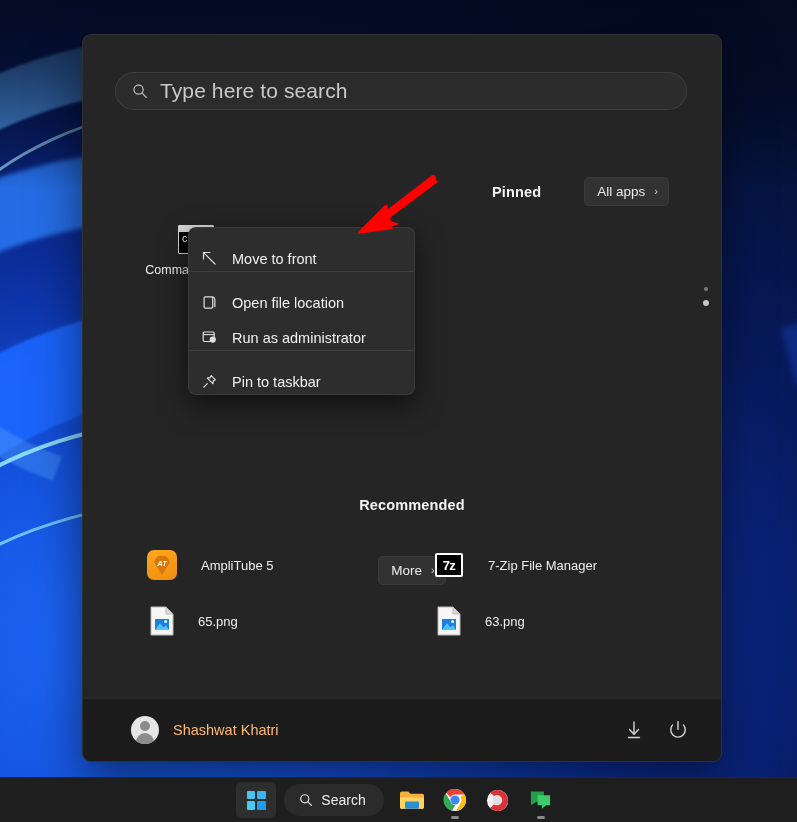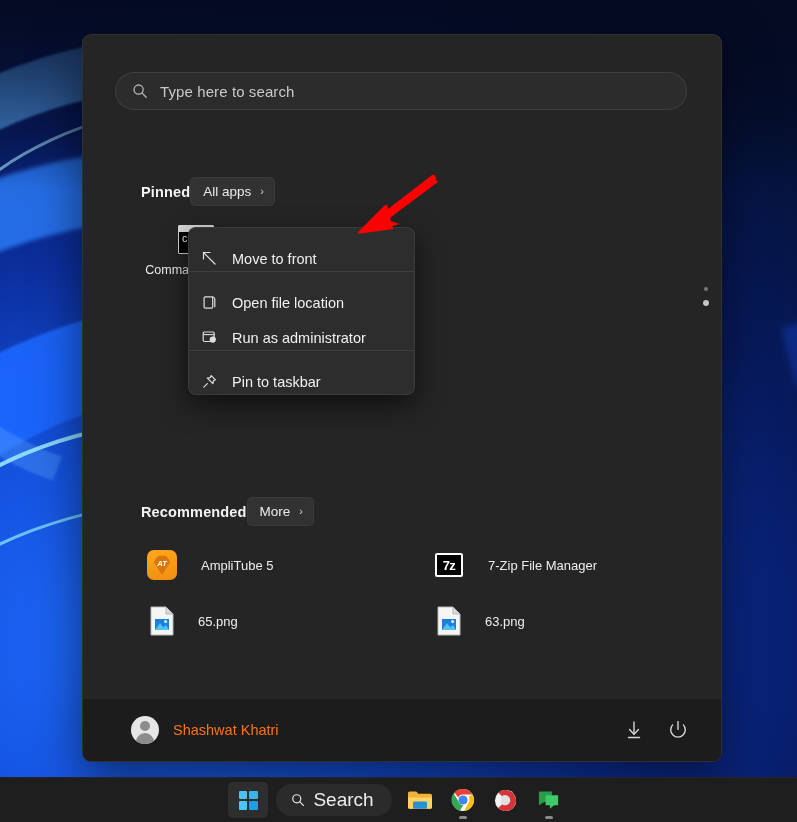--- a/index.html
+++ b/index.html
@@ -139,32 +139,33 @@
     align-items: center;
     padding: 0 16px;
     box-sizing: border-box;
   }
   #search-box .mag {
     width: 16px; height: 16px; flex: 0 0 auto;
     margin-right: 12px; opacity: .82;
   }
   #search-placeholder {
     color: #c9c9c9;
-    font-size: 15px;
+    font-size: 21px;
     letter-spacing: .1px;
   }
 
   
   .section-head {
     position: absolute;
-    left: 58px;
+    left: 72px;
     display: flex;
     align-items: center;
     width: 514px;
-    justify-content: flex-start;
+    justify-content: flex-end;
+    gap: 43px;
   }
   .section-title {
     color: #f2f2f2;
     font-size: 14.5px;
     font-weight: bold;
     letter-spacing: .15px;
   }
   .head-btn {
     background: #323233;
     color: #eaeaea;
@@ -176,21 +177,21 @@
     gap: 9px;
     border: 1px solid rgba(255,255,255,.04);
   }
   .head-btn .chev {
     font-size: 11px;
     opacity: .85;
     line-height: 1;
     transform: translateY(-.5px);
   }
   #pinned-head { top: 142px; }
-  #recommended-head { top: 462px; }
+  #recommended-head { top: 462px; flex-direction: column; }
 
   
   #pinned-area { position: absolute; left: 58px; top: 182px; width: 520px; }
   .pinned-tile {
     width: 110px;
     display: flex;
     flex-direction: column;
     align-items: center;
     padding-top: 8px;
   }
@@ -357,21 +358,21 @@
   #avatar .head {
     position: absolute; left: 50%; top: 5px;
     width: 10px; height: 10px; border-radius: 50%;
     background: #8c8c8c; transform: translateX(-50%);
   }
   #avatar .body {
     position: absolute; left: 50%; top: 17px;
     width: 18px; height: 14px; border-radius: 9px 9px 0 0;
     background: #8c8c8c; transform: translateX(-50%);
   }
-  #user-name { color: #f97316; font-size: 14.5px; }
+  #user-name { color: #fdba74; font-size: 14.5px; }
   #footer-actions {
     margin-left: auto;
     display: flex;
     align-items: center;
     gap: 22px;
   }
   .footer-btn { width: 22px; height: 22px; opacity: .93; }
 
   
   #taskbar {
@@ -406,21 +407,21 @@
   #search-pill {
     height: 32px;
     background: #2b2b2b;
     border-radius: 16px;
     display: flex;
     align-items: center;
     gap: 8px;
     padding: 0 18px 0 15px;
     margin: 0 5px;
   }
-  #search-pill .lbl { color: #ededed; font-size: 19px; }
+  #search-pill .lbl { color: #ededed; font-size: 14px; }
   .tb-dot {
     position: absolute;
     bottom: -1px; left: 50%;
     transform: translateX(-50%);
     width: 8px; height: 3px;
     border-radius: 2px;
     background: #8a8a8a;
   }
   .folder-ico { width: 26px; height: 22px; }
   .chrome-ico { width: 24px; height: 24px; }

